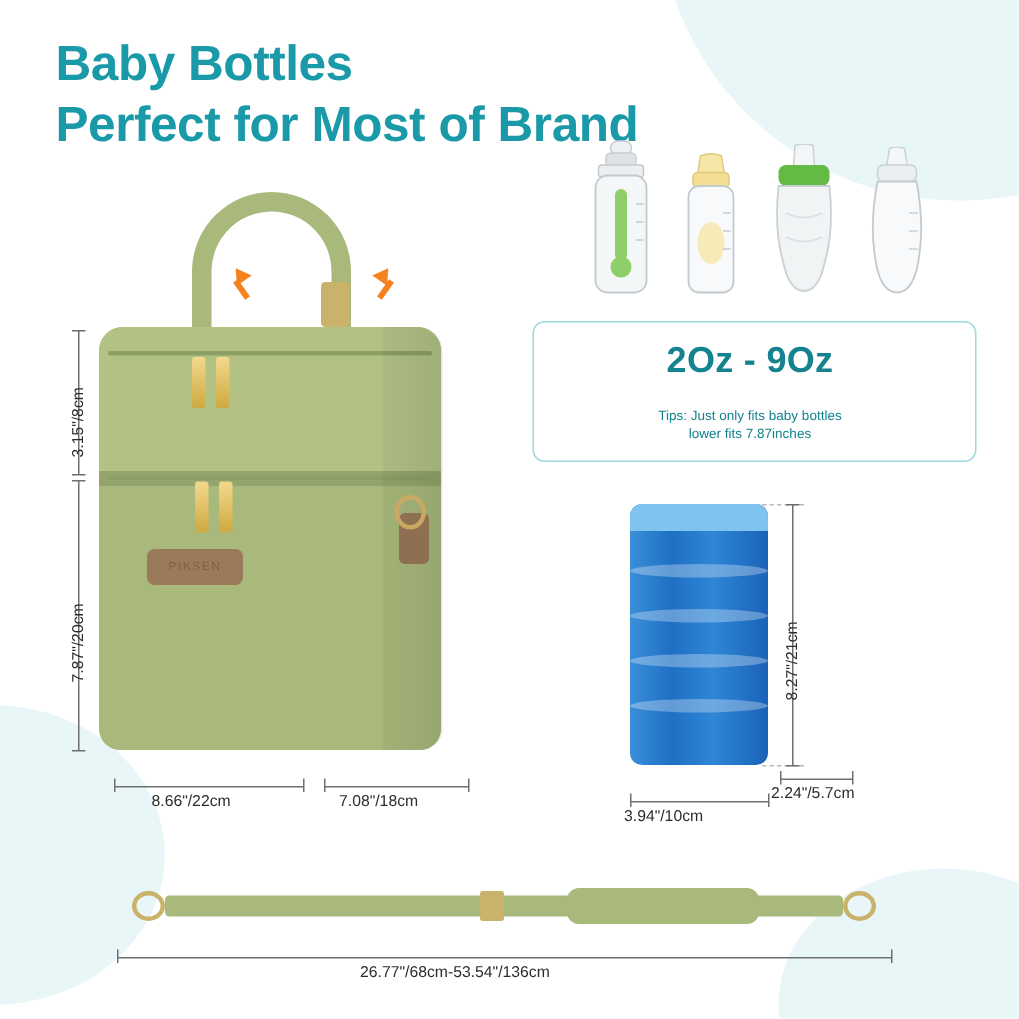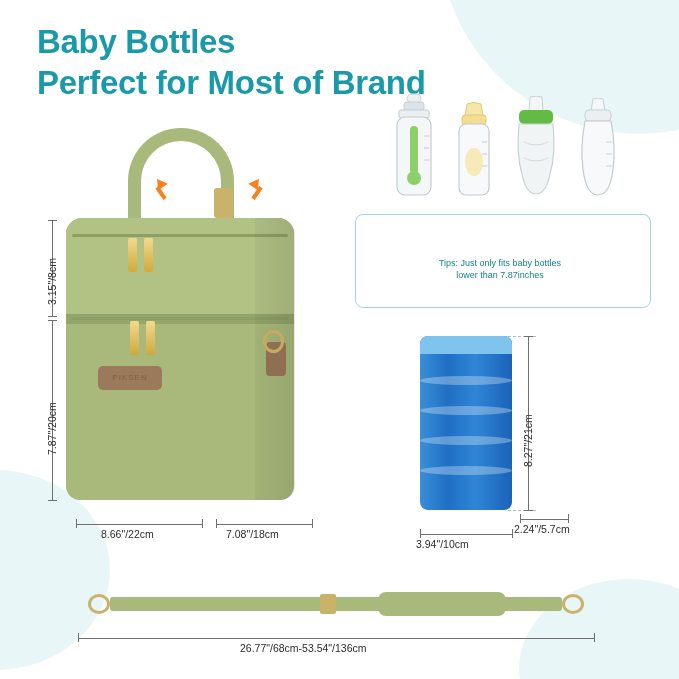--- a/index.html
+++ b/index.html
@@ -385,23 +385,24 @@
       <rect x="15" y="12" width="26" height="11" rx="4" fill="#eceff1" stroke="#c9d1d4" stroke-width="1"></rect>
       <path d="M15 23 q-5 26 -2 48 q3 26 15 26 q12 0 15 -26 q3 -22 -2 -48 z" fill="#f7f9fa" stroke="#c3cace" stroke-width="1.2"></path>
       <line x1="36" y1="44" x2="42" y2="44" stroke="#c9d1d4" stroke-width="1"></line>
       <line x1="36" y1="56" x2="42" y2="56" stroke="#c9d1d4" stroke-width="1"></line>
       <line x1="36" y1="68" x2="42" y2="68" stroke="#c9d1d4" stroke-width="1"></line>
     </svg>
   </div>
 
   <div class="info-card">
     <div class="capacity-wrap">
+      <div class="capacity">2Oz - 9Oz</div>
       <div class="tips">
         <div>Tips: Just only fits baby bottles</div>
-        <div>lower than 7.87inches</div>
+        <div>lower fits 7.87inches</div>
       </div>
     </div>
   </div>
 
   <div class="bag">
     <div class="handle"></div>
     <div class="buckle"></div>
 
     <div class="arrow-up" style="left:88px; top:-40px; transform:rotate(-35deg);"></div>
     <div class="arrow-stem" style="left:93px; top:-32px; height:14px; transform:rotate(-35deg);"></div>

